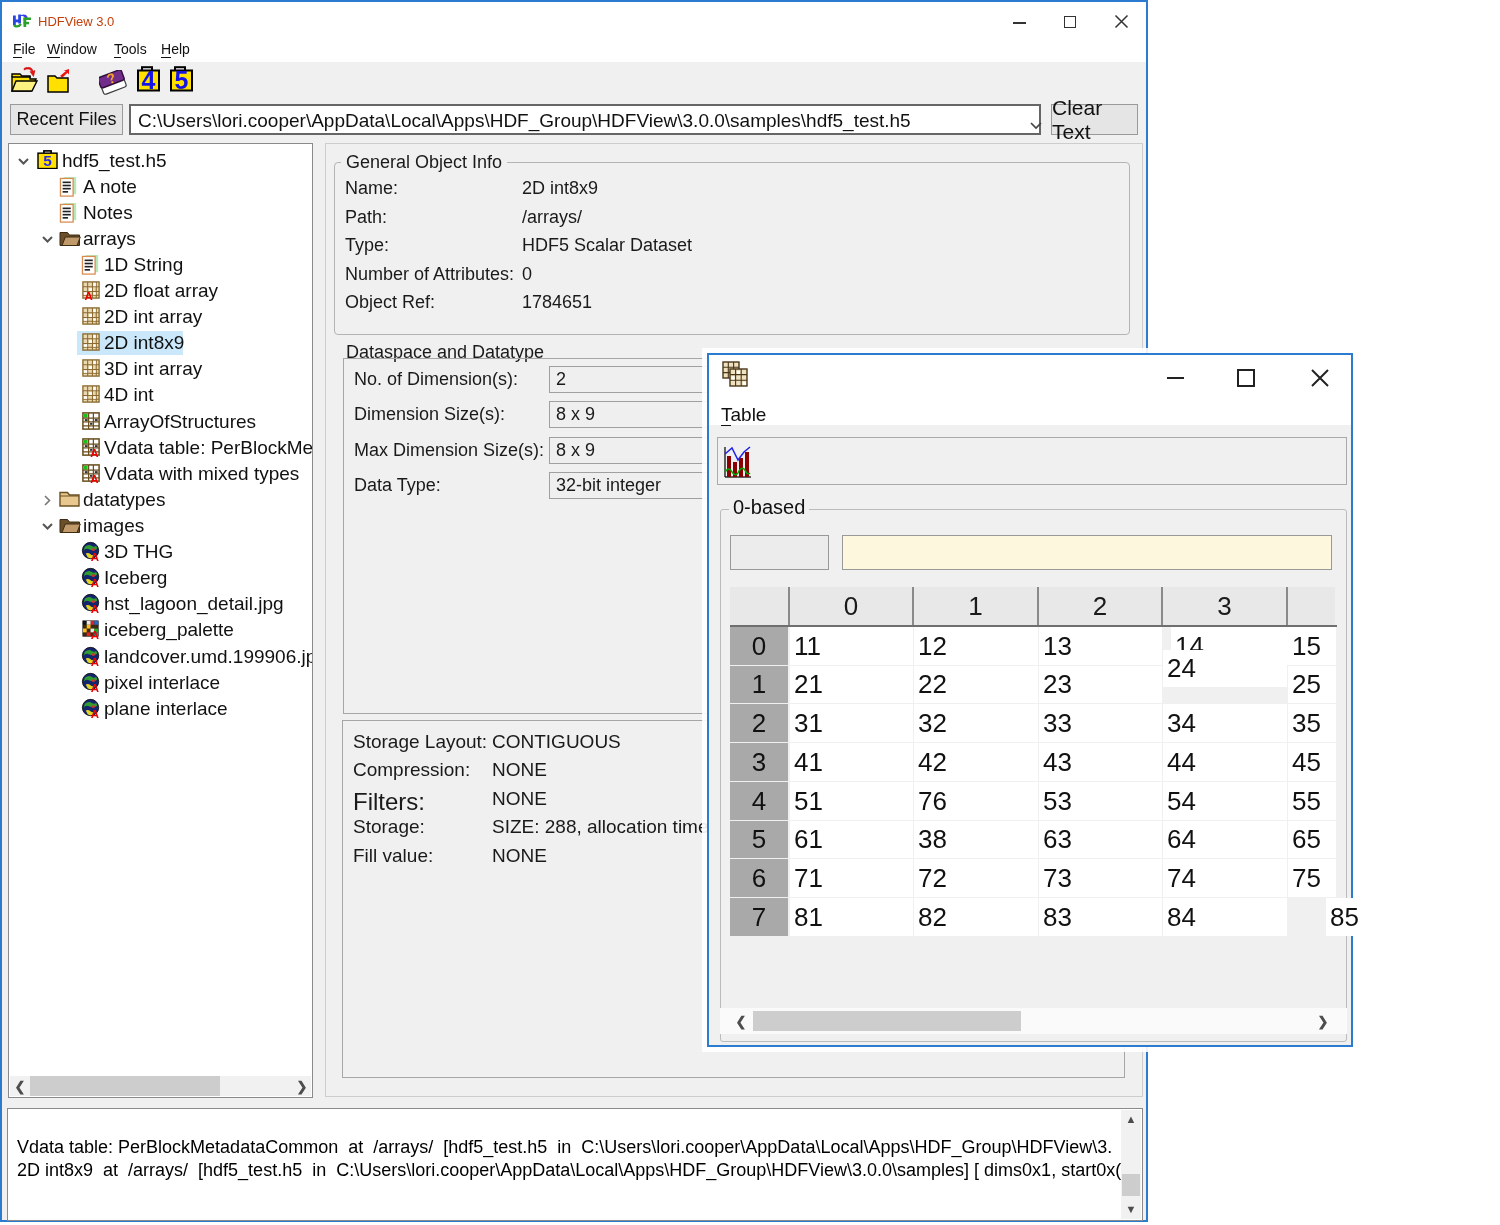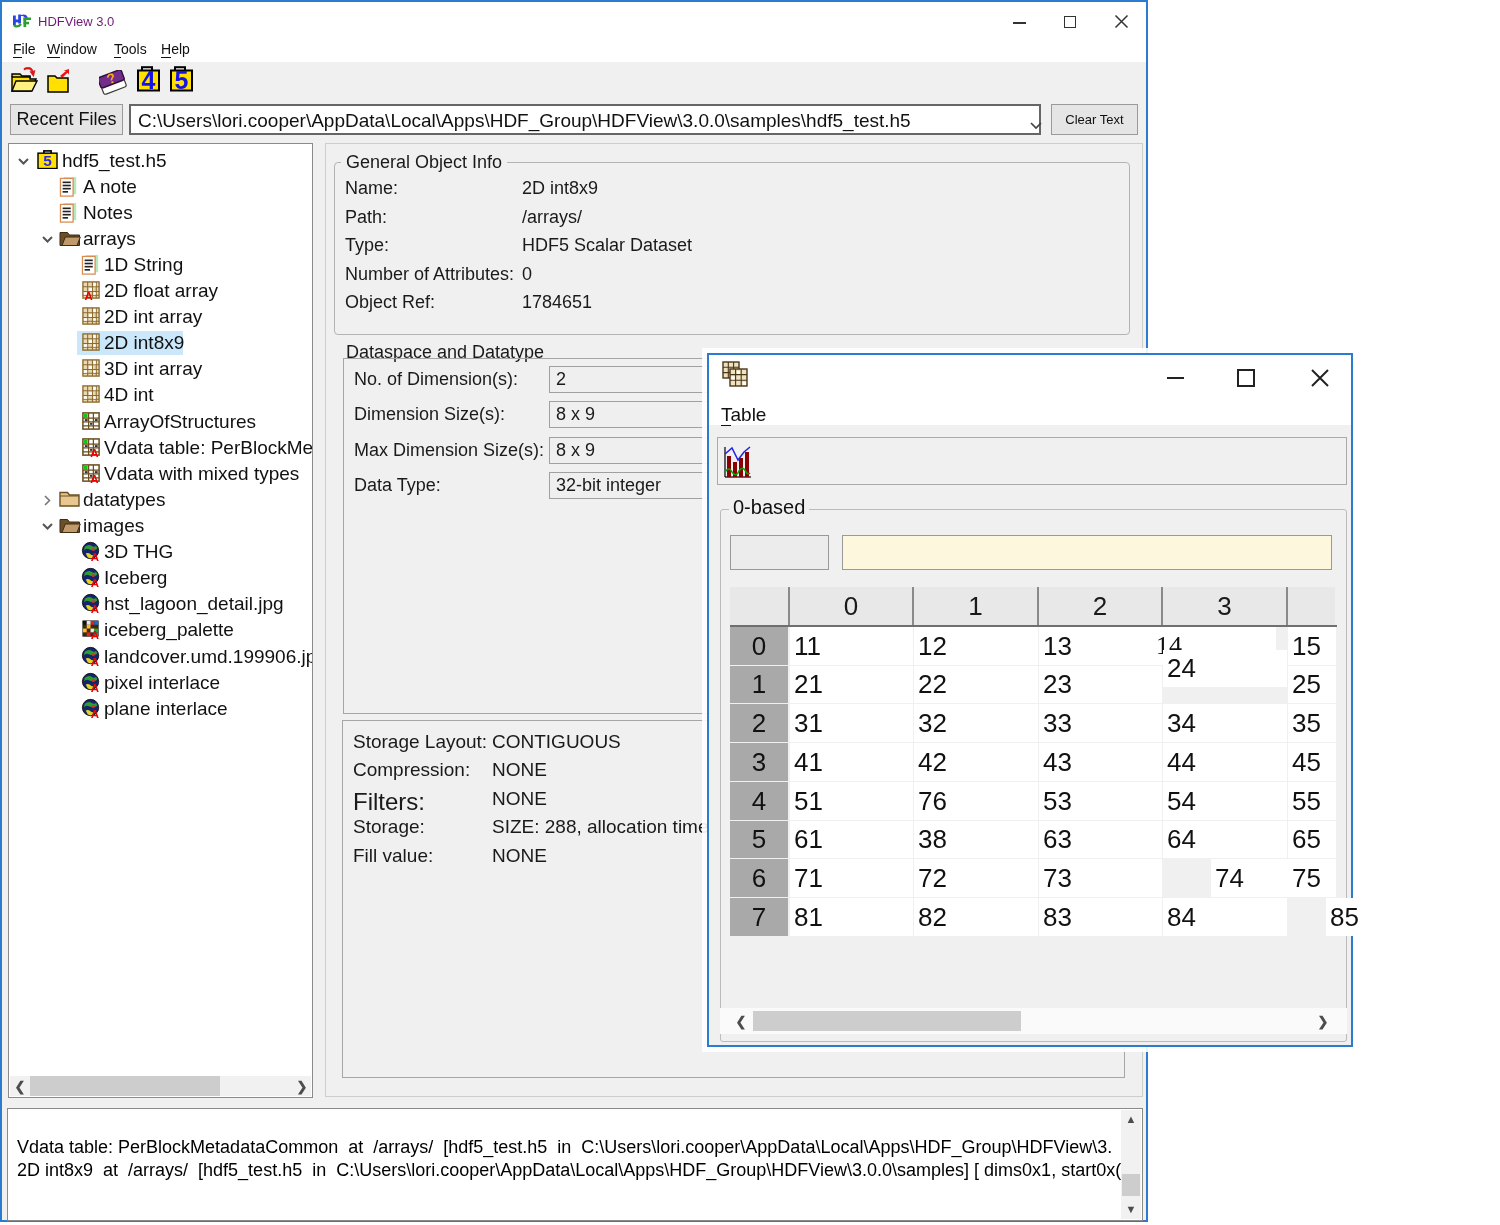--- a/index.html
+++ b/index.html
@@ -1,21 +1,21 @@
 <!DOCTYPE html>
 <html><head>
 <meta charset="utf-8">
 <style>
   html,body{margin:0;padding:0;background:#fff;width:1500px;height:1225px;overflow:hidden;}
   *{box-sizing:border-box;}
   body{font-family:"Liberation Sans", sans-serif;-webkit-font-smoothing:antialiased;}
   .abs{position:absolute;}
   #main{position:absolute;left:0;top:0;width:1148px;height:1222px;border:2px solid #2b7cd0;background:#f0f0f0;}
   #titlebar{position:absolute;left:0;top:0;width:1144px;height:34px;background:#fff;}
-  #title-text{position:absolute;left:36px;top:12px;font-size:13px;color:#701a75;}
+  #title-text{position:absolute;left:36px;top:12px;font-size:13px;color:#c2410c;}
   #menubar{position:absolute;left:0;top:34px;width:1144px;height:26px;background:#fff;font-size:14px;color:#111;}
   .mi{position:absolute;top:5px;}
   .mi u{text-decoration:none;border-bottom:1px solid #111;padding-bottom:0px;}
   #toolbar{position:absolute;left:0;top:60px;width:1144px;height:41px;background:#f0f0f0;}
   #recentrow{position:absolute;left:0;top:101px;width:1144px;height:39px;background:#f0f0f0;}
   .btn{position:absolute;background:#e5e5e5;border:1px solid #9a9a9a;color:#111;display:flex;align-items:center;justify-content:center;}
   #combo{position:absolute;left:127px;top:1px;width:912px;height:31px;background:#fff;border:2px solid #666;}
   #combo-text{position:absolute;left:7px;top:4px;font-size:19px;color:#111;white-space:pre;}
   
   #tree{position:absolute;left:6px;top:141px;width:305px;height:955px;background:#fff;border:1px solid #8a8a8a;overflow:hidden;}
@@ -114,21 +114,21 @@
         </svg>
       </div>
     </div>
   <div id="recentrow">
     <div class="btn" style="left:8px;top:1px;width:113px;height:31px;font-size:18px;">Recent Files</div>
     <div id="combo">
         <div id="combo-text">C:\Users\lori.cooper\AppData\Local\Apps\HDF_Group\HDFView\3.0.0\samples\hdf5_test.h5<svg width="14" height="9" viewBox="0 0 14 9" style="position:absolute;left:891px;top:11px;">
             <path d="M2 2 L7 7 L12 2" stroke="#444" stroke-width="1.7" fill="none"></path>
           </svg></div>
       </div>
-    <div class="btn" style="left:1049px;top:1px;width:87px;height:31px;font-size:13px;">Clear Text</div>
+    <div class="btn" style="left:1049px;top:1px;width:87px;height:31px;font-size:21px;">Clear Text</div>
   </div>
   <div id="tree">
 <div class="abs" style="left:8px;top:11px;">
         <svg width="13" height="13" viewBox="0 0 13 13" style="position:absolute;">
           <path d="M2 4 L6.5 8.5 L11 4" stroke="#555" stroke-width="2" fill="none"></path>
         </svg>
       </div>
 <div class="abs" style="left:28px;top:6px;width:24px;height:24px;">
         <svg width="21" height="19" viewBox="0 0 23 21" style="position:absolute;">
           <rect x="7.5" y="1" width="8" height="4.5" fill="#fff" stroke="#000" stroke-width="1.8"></rect>
@@ -478,21 +478,21 @@
 <div class="abs" style="left:58px;top:0px;width:2px;height:38px;background:#8a8a8a;"></div>
 <div class="abs" style="left:182px;top:0px;width:2px;height:38px;background:#8a8a8a;"></div>
 <div class="abs" style="left:307px;top:0px;width:2px;height:38px;background:#8a8a8a;"></div>
 <div class="abs" style="left:431px;top:0px;width:2px;height:38px;background:#8a8a8a;"></div>
 <div class="abs" style="left:556px;top:0px;width:2px;height:38px;background:#8a8a8a;"></div>
 <div class="abs" style="left:0px;top:38px;width:607px;height:2px;background:#6f6f6f;"></div>
 <div class="rhcell" style="left:0px;top:40px;width:58px;height:38px;">0</div>
 <div class="dcell" style="left:60px;top:40px;width:123px;height:38px;">11</div>
 <div class="dcell" style="left:184px;top:40px;width:124px;height:38px;">12</div>
 <div class="dcell" style="left:309px;top:40px;width:123px;height:38px;">13</div>
-<div class="dcell" style="left:422px;top:40px;width:124px;height:38px;font-family:Liberation Serif, serif;">14</div>
+<div class="dcell" style="left:441px;top:40px;width:124px;height:38px;">14</div>
 <div class="dcell" style="left:558px;top:40px;width:48px;height:38px;">15</div>
 <div class="rhcell" style="left:0px;top:79px;width:58px;height:37px;">1</div>
 <div class="dcell" style="left:60px;top:79px;width:123px;height:37px;">21</div>
 <div class="dcell" style="left:184px;top:79px;width:124px;height:37px;">22</div>
 <div class="dcell" style="left:309px;top:79px;width:123px;height:37px;">23</div>
 <div class="dcell" style="left:433px;top:63px;width:124px;height:37px;">24</div>
 <div class="dcell" style="left:558px;top:79px;width:48px;height:37px;">25</div>
 <div class="rhcell" style="left:0px;top:117px;width:58px;height:38px;">2</div>
 <div class="dcell" style="left:60px;top:117px;width:123px;height:38px;">31</div>
 <div class="dcell" style="left:184px;top:117px;width:124px;height:38px;">32</div>
@@ -514,21 +514,21 @@
 <div class="rhcell" style="left:0px;top:234px;width:58px;height:37px;">5</div>
 <div class="dcell" style="left:60px;top:234px;width:123px;height:37px;">61</div>
 <div class="dcell" style="left:184px;top:234px;width:124px;height:37px;">38</div>
 <div class="dcell" style="left:309px;top:234px;width:123px;height:37px;">63</div>
 <div class="dcell" style="left:433px;top:234px;width:124px;height:37px;">64</div>
 <div class="dcell" style="left:558px;top:234px;width:48px;height:37px;">65</div>
 <div class="rhcell" style="left:0px;top:272px;width:58px;height:38px;">6</div>
 <div class="dcell" style="left:60px;top:272px;width:123px;height:38px;">71</div>
 <div class="dcell" style="left:184px;top:272px;width:124px;height:38px;">72</div>
 <div class="dcell" style="left:309px;top:272px;width:123px;height:38px;">73</div>
-<div class="dcell" style="left:433px;top:272px;width:124px;height:38px;margin-left:48px;">74</div>
+<div class="dcell" style="left:433px;top:272px;width:124px;height:38px;">74</div>
 <div class="dcell" style="left:558px;top:272px;width:48px;height:38px;">75</div>
 <div class="rhcell" style="left:0px;top:311px;width:58px;height:38px;">7</div>
 <div class="dcell" style="left:60px;top:311px;width:123px;height:38px;">81</div>
 <div class="dcell" style="left:184px;top:311px;width:124px;height:38px;">82</div>
 <div class="dcell" style="left:309px;top:311px;width:123px;height:38px;">83</div>
 <div class="dcell" style="left:433px;top:311px;width:124px;height:38px;">84</div>
 <div class="dcell" style="left:558px;top:311px;width:48px;height:38px;margin-left:38px;">85</div>
 </div>
 </div>
 

